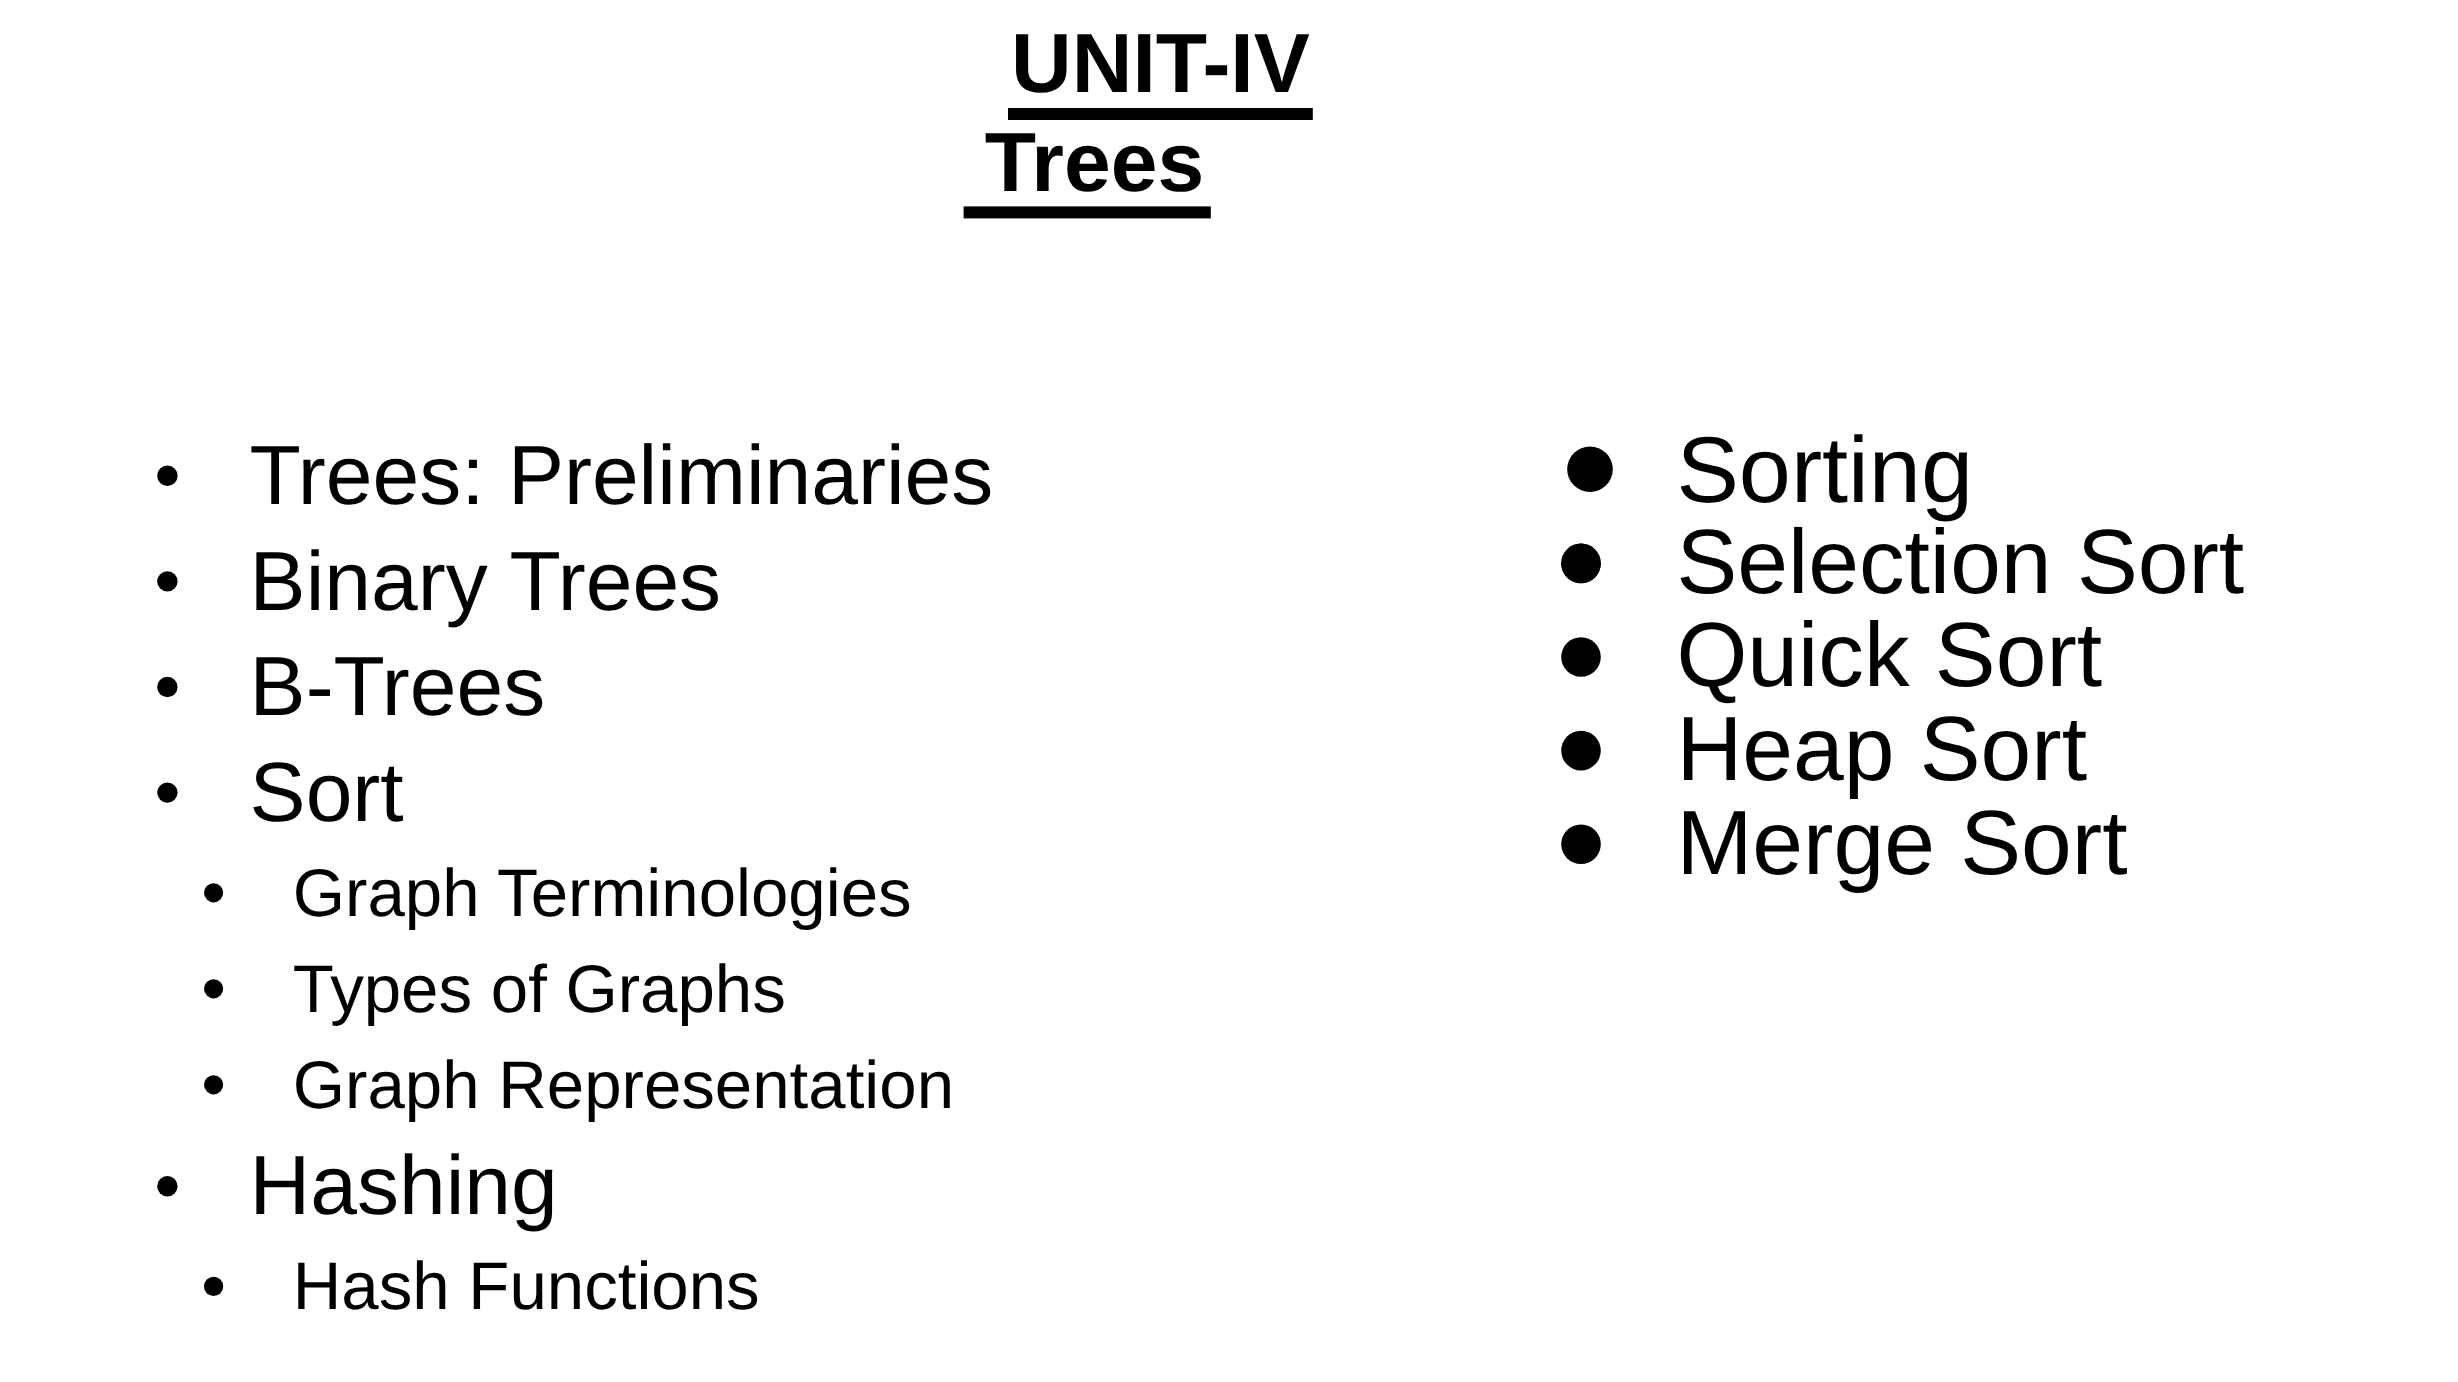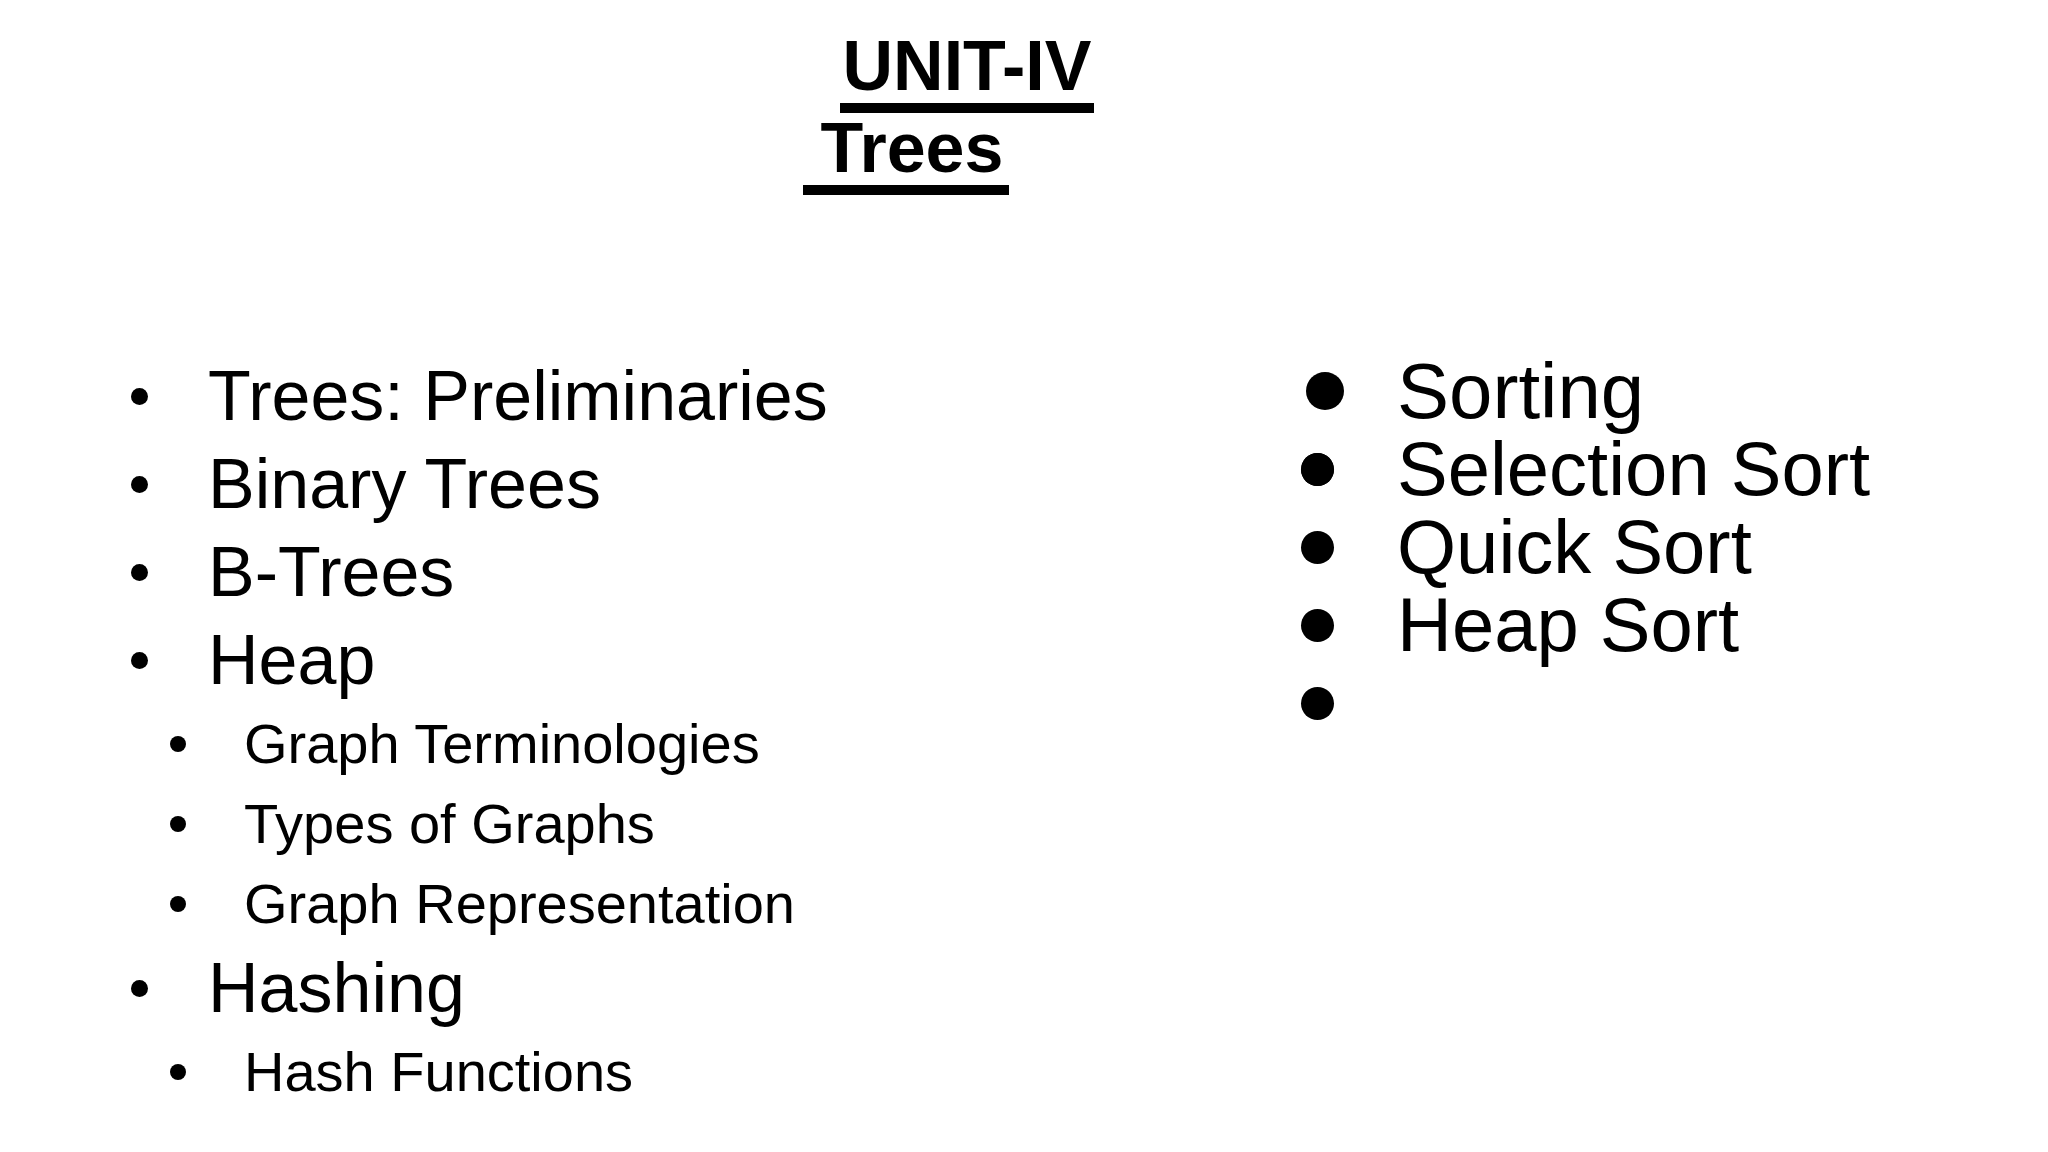--- a/index.html
+++ b/index.html
@@ -28,21 +28,20 @@
     display: inline-block;
     font-size: 70px;
     font-weight: 700;
     line-height: 70px;
     border-bottom: 10px solid #000;
   }
   .h1-row { margin-top: 18px; }
   .h1-row .title-text {
     padding: 0 3px 2px 3px;
     transform: translateX(-57px);
-    margin-top: 13px;
   }
   .h2-row { }
   .h2-row .title-text {
     padding: 0 6px 2px 18px; 
     transform: translateX(-118px);
   }
 
   
   ul.outline, ul.outline ul {
     list-style: none;
@@ -126,33 +125,33 @@
   </div>
 
   <div class="title-row h2-row">
     <span class="title-text">Trees</span>
   </div>
 
   <ul class="outline list-left">
       <li><span class="bullet"></span><span>Trees: Preliminaries</span></li>
       <li><span class="bullet"></span><span>Binary Trees</span></li>
       <li><span class="bullet"></span><span>B-Trees</span></li>
-      <li><span class="bullet"></span><span>Heap</span><ul>
+      <li><span class="bullet"></span><span>Sort</span><ul>
           <li><span class="bullet"></span><span>Graph Terminologies</span></li>
           <li><span class="bullet"></span><span>Types of Graphs</span></li>
           <li><span class="bullet"></span><span>Graph Representation</span></li>
         </ul></li>
       <li><span class="bullet"></span><span>Hashing</span><ul>
           <li><span class="bullet"></span><span>Hash Functions</span></li>
         </ul></li>
     </ul>
 
   <ul class="outline list-right">
       <li><span class="bullet"></span><span>Sorting</span><ul>
           <li><span class="bullet"></span></li>
           <li><span class="bullet"></span><span>Selection Sort</span></li>
           <li><span class="bullet"></span><span>Quick Sort</span></li>
           <li><span class="bullet"></span><span>Heap Sort</span></li>
-          <li><span class="bullet"></span></li>
+          <li><span class="bullet"></span><span>Merge Sort</span></li>
         </ul></li>
     </ul>
 
 </div>
 
 </body></html>

